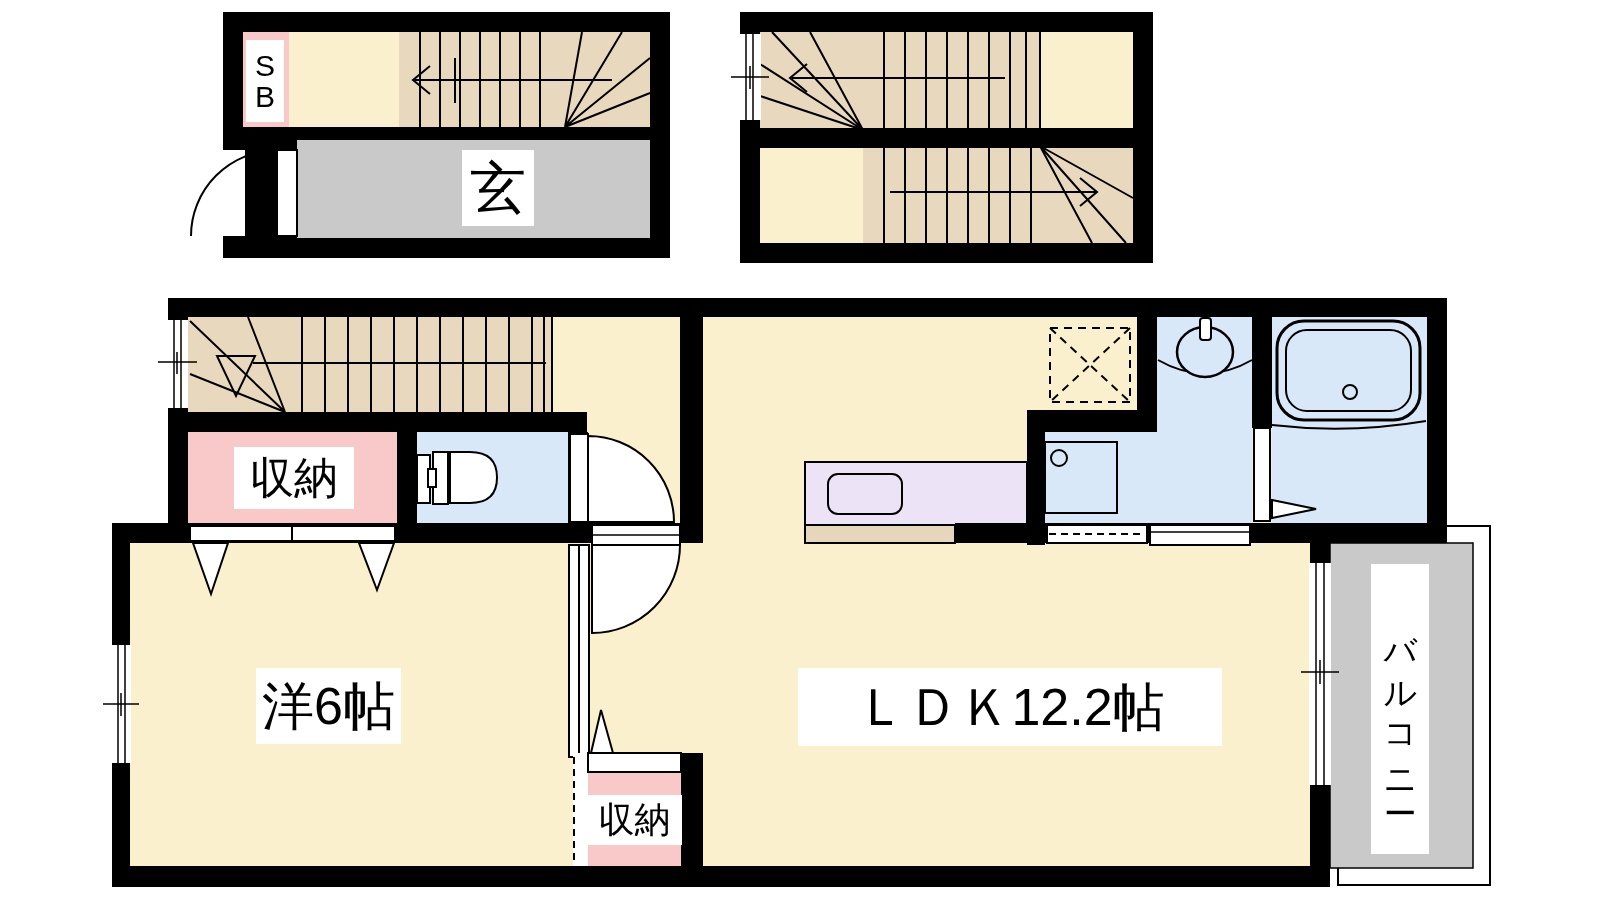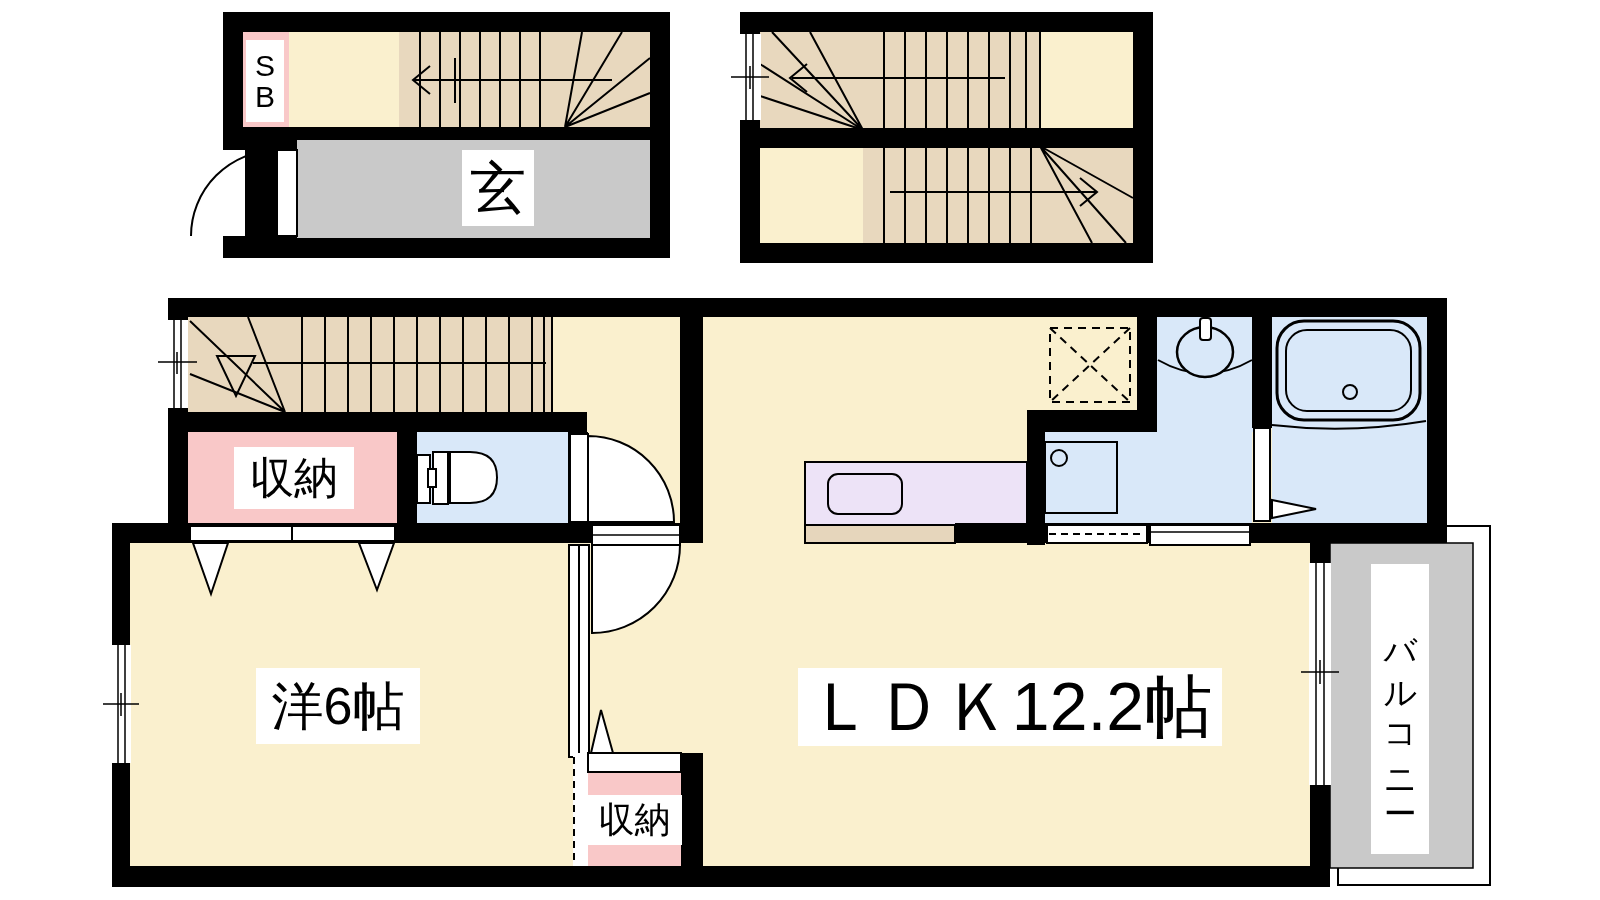--- a/index.html
+++ b/index.html
@@ -220,17 +220,17 @@
     </g>
   </g>
 </svg>
 
 <div class="label stacked" style="left:246px;top:40px;width:38px;height:82px;font-size:30px;">
   <span>S</span>
   <span>B</span>
 </div>
 <div class="label" style="left:462px;top:150px;width:72px;height:76px;font-size:56px;">玄</div>
 <div class="label" style="left:234px;top:447px;width:120px;height:62px;font-size:44px;">収納</div>
-<div class="label" style="left:256px;top:668px;width:164px;height:76px;font-size:52px;">洋6帖</div>
-<div class="label" style="left:798px;top:668px;width:424px;height:78px;font-size:68px;">ＬＤＫ12.2帖</div>
+<div class="label" style="left:256px;top:668px;width:145px;height:76px;font-size:52px;">洋6帖</div>
+<div class="label" style="left:798px;top:668px;width:424px;height:78px;font-size:52px;">ＬＤＫ12.2帖</div>
 <div class="label" style="left:587px;top:795px;width:95px;height:50px;font-size:36px;">収納</div>
 <div class="label vertical" style="left:1371px;top:564px;width:58px;height:290px;font-size:33px;">バルコニー</div>
 </div>
 
 </body></html>

